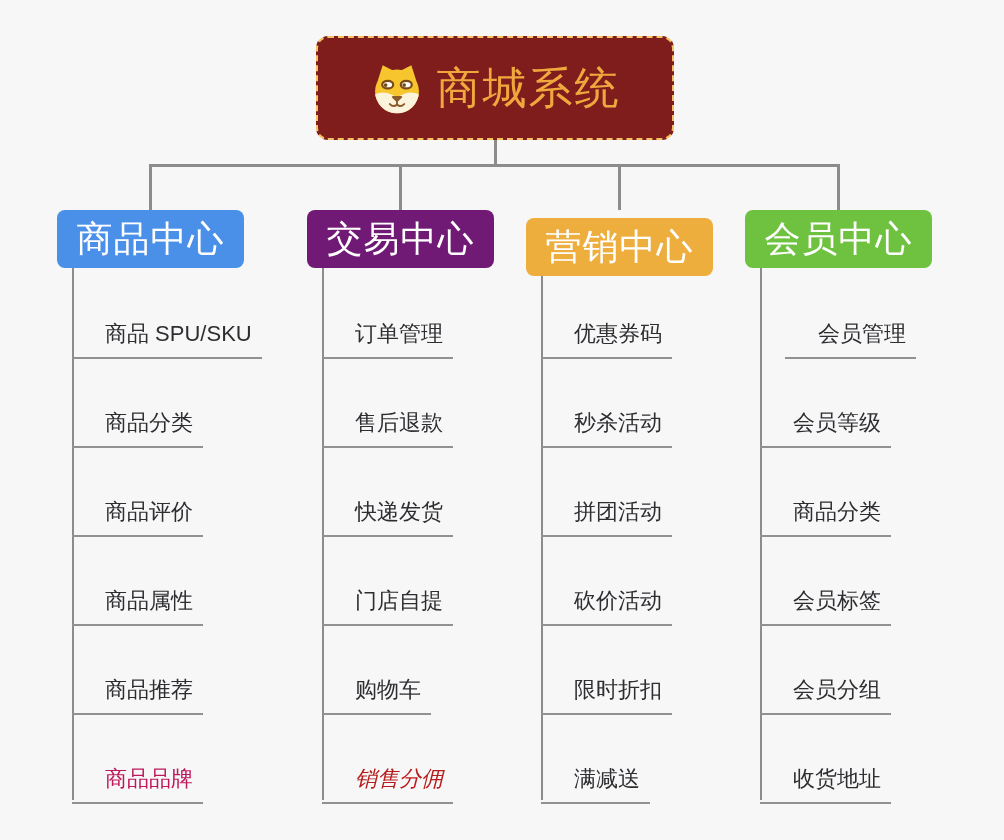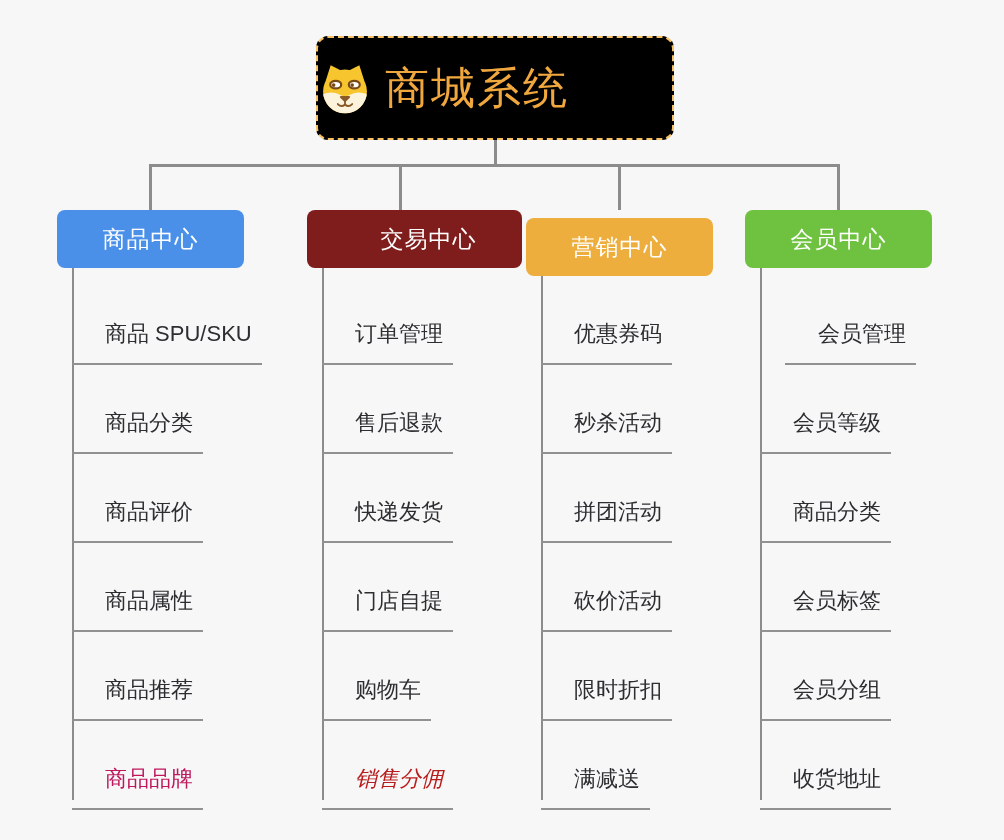--- a/index.html
+++ b/index.html
@@ -4,38 +4,38 @@
 <style>
   html,body { margin:0; padding:0; }
   body { background:#f7f7f7; }
   .canvas {
     position:relative; width:1004px; height:840px;
     background:#f7f7f7; overflow:hidden;
     font-family:"Liberation Sans", sans-serif;
   }
   .root-node {
     position:absolute; left:316px; top:36px; width:358px; height:104px;
-    box-sizing:border-box; background:#000000;
+    box-sizing:border-box; background:#7f1d1d;
     border:2px dashed #f6c163; border-radius:12px;
-    display:flex; align-items:center; gap:13px;
+    display:flex; align-items:center; justify-content:center; gap:13px;
     cursor:pointer;
   }
   .root-label { font-size:44px; color:#f0a73e; letter-spacing:2px; white-space:nowrap; }
   .dog-icon { width:54px; height:54px; flex:0 0 auto; }
   .line { position:absolute; background:#8c8c8c; }
   .branch-box {
     position:absolute; top:210px; width:187px; height:58px;
-    border-radius:8px; color:#ffffff; font-size:23px; letter-spacing:1px;
+    border-radius:8px; color:#ffffff; font-size:36px; letter-spacing:1px;
     display:flex; align-items:center; justify-content:center;
     cursor:pointer; white-space:nowrap;
   }
   .leaf {
     position:absolute; box-sizing:border-box;
     font-size:22px; color:#2e2e32; line-height:28px;
-    padding:0 10px 15px 33px; border-bottom:2px solid #919191;
+    padding:0 10px 9px 33px; border-bottom:2px solid #919191;
     white-space:nowrap; cursor:pointer;
   }
 </style>
 </head>
 <body>
 
 <div class="canvas">
 
   <div class="root-node">
     <svg class="dog-icon" viewBox="0 0 64 64" aria-hidden="true">
@@ -71,21 +71,21 @@
       <div class="line" style="left: 760px; top: 268px; width: 2px; height: 532px; background: rgb(140, 140, 140);"></div>
     </div>
   <div id="branches">
       <div class="branch-box" style="left: 57px; background: rgb(74, 144, 232);">商品中心</div>
       <div class="leaf" style="left: 72px; top: 320px; color: rgb(46, 46, 50); border-bottom-color: rgb(145, 145, 145);">商品 SPU/SKU</div>
       <div class="leaf" style="left: 72px; top: 409px; color: rgb(46, 46, 50); border-bottom-color: rgb(145, 145, 145);">商品分类</div>
       <div class="leaf" style="left: 72px; top: 498px; color: rgb(46, 46, 50); border-bottom-color: rgb(145, 145, 145);">商品评价</div>
       <div class="leaf" style="left: 72px; top: 587px; color: rgb(46, 46, 50); border-bottom-color: rgb(145, 145, 145);">商品属性</div>
       <div class="leaf" style="left: 72px; top: 676px; color: rgb(46, 46, 50); border-bottom-color: rgb(145, 145, 145);">商品推荐</div>
       <div class="leaf" style="left: 72px; top: 765px; color: #be185d; border-bottom-color: rgb(145, 145, 145);">商品品牌</div>
-      <div class="branch-box" style="left: 307px; background: #7f1d1d; padding-left: 28px;">交易中心</div>
+      <div class="branch-box" style="left: 307px; background: #701a75;">交易中心</div>
       <div class="leaf" style="left: 322px; top: 320px; color: rgb(46, 46, 50); border-bottom-color: rgb(145, 145, 145);">订单管理</div>
       <div class="leaf" style="left: 322px; top: 409px; color: rgb(46, 46, 50); border-bottom-color: rgb(145, 145, 145);">售后退款</div>
       <div class="leaf" style="left: 322px; top: 498px; color: rgb(46, 46, 50); border-bottom-color: rgb(145, 145, 145);">快递发货</div>
       <div class="leaf" style="left: 322px; top: 587px; color: rgb(46, 46, 50); border-bottom-color: rgb(145, 145, 145);">门店自提</div>
       <div class="leaf" style="left: 322px; top: 676px; color: rgb(46, 46, 50); border-bottom-color: rgb(145, 145, 145);">购物车</div>
       <div class="leaf" style="left: 322px; top: 765px; color: #b91c1c; border-bottom-color: rgb(145, 145, 145); font-style: italic;">销售分佣</div>
       <div class="branch-box" style="left: 526px; background: rgb(237, 174, 62); margin-top: 8px;">营销中心</div>
       <div class="leaf" style="left: 541px; top: 320px; color: rgb(46, 46, 50); border-bottom-color: rgb(145, 145, 145);">优惠券码</div>
       <div class="leaf" style="left: 541px; top: 409px; color: rgb(46, 46, 50); border-bottom-color: rgb(145, 145, 145);">秒杀活动</div>
       <div class="leaf" style="left: 541px; top: 498px; color: rgb(46, 46, 50); border-bottom-color: rgb(145, 145, 145);">拼团活动</div>

